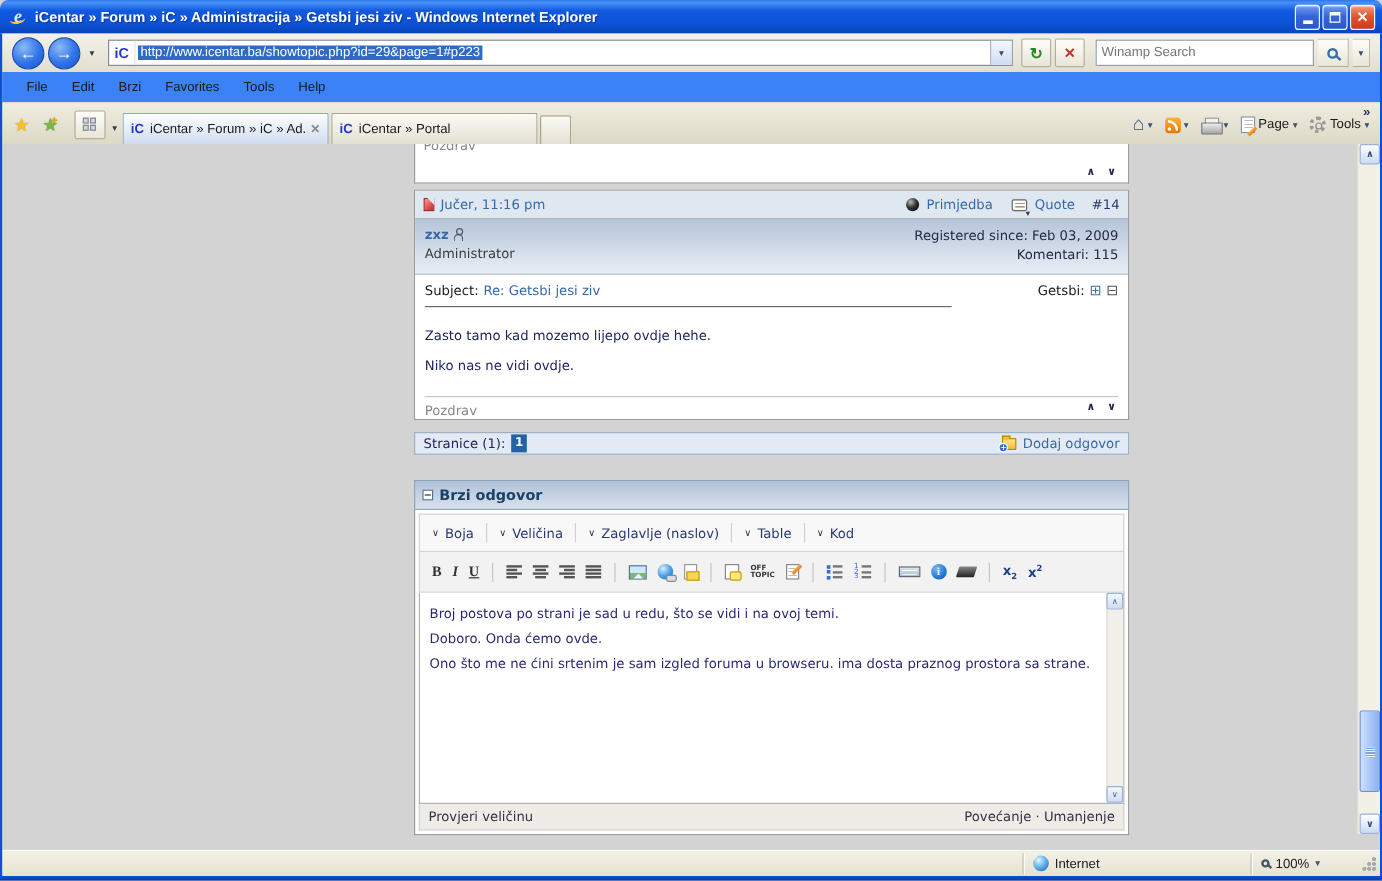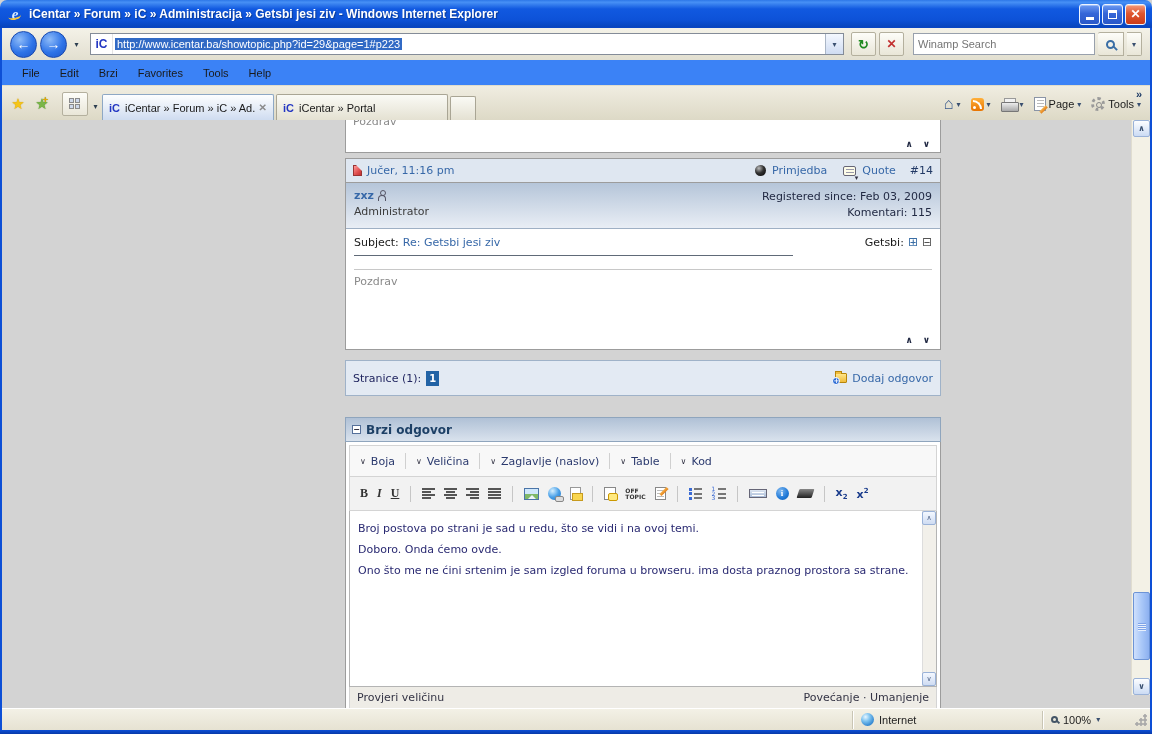--- a/index.html
+++ b/index.html
@@ -115,21 +115,21 @@
   .subj-label { color:#1a1a1a; margin-right:4px; }
   .rate { margin-left:auto; display:flex; align-items:center; gap:4px; color:#1a1a1a; }
   .rate .rup { color:#3a6ea5; font-size:12px; }
   .rate .rdn { color:#555; font-size:12px; }
   .subj-hr { border-bottom:1px solid #606a78; width:76%; margin-top:6px; }
   .body-lines { margin-top:11px; line-height:25px; color:#20255f; }
   .sig-hr { border-bottom:1px solid #c8c8c8; margin-top:13px; }
   .post-main .sig { margin-top:5px; }
   .pm-arrows { position:absolute; right:10px; bottom:4px; display:flex; gap:10px; color:#222a44; font-size:9px; font-weight:bold; }
 
-  .pagebar { margin-top:10px; height:36px; background:#e3eaf3; border:1px solid #9fb2c8; display:flex; align-items:center; padding:0 7px; }
+  .pagebar { margin-top:10px; height:19px; background:#e3eaf3; border:1px solid #9fb2c8; display:flex; align-items:center; padding:0 7px; }
   .pagebox { display:inline-block; min-width:13px; height:15px; background:#2263a5; color:#fff; font-weight:bold; text-align:center; line-height:15px; padding:0 2px; margin-left:5px; font-size:10px; }
   .pb-right { margin-left:auto; display:flex; align-items:center; gap:5px; }
   .folder-add { width:12px; height:10px; background:linear-gradient(#ffe68a,#f0bc3c); border:1px solid #b8860b; border-radius:1px; position:relative; }
   .folder-add::before { content:""; position:absolute; left:-1px; top:-3px; width:5px; height:2px; background:#f0bc3c; border:1px solid #b8860b; border-bottom:none; }
   .plus-circ { position:absolute; left:-4px; bottom:-3px; width:8px; height:8px; border-radius:50%; background:#2a6ad4; border:1px solid #fff; color:#fff; font-size:7px; font-weight:bold; line-height:7px; text-align:center; }
 
   .qr { margin-top:21px; }
   .qr-head { height:25px; background:linear-gradient(#b0c1d6,#d9e2ed); border:1px solid #8fa5bd; display:flex; align-items:center; padding:0 6px; gap:5px; }
   .collapse-box { width:9px; height:9px; border:1px solid #55709a; background:#fff; color:#223; font-size:8px; line-height:7px; text-align:center; font-weight:bold; }
   .qr-title { font-weight:bold; color:#1d4066; font-size:12px; }
@@ -363,20 +363,22 @@
               <span class="subj-label">Subject:</span>
               <a class="flink">Re: Getsbi jesi ziv</a>
               <span class="rate">
                 <span>Getsbi:</span>
                 <span class="rup">⊞</span>
                 <span class="rdn">⊟</span>
               </span>
             </div>
             <div class="subj-hr"></div>
             <div class="body-lines">
+              <div>Zasto tamo kad mozemo lijepo ovdje hehe.</div>
+              <div>Niko nas ne vidi ovdje.</div>
             </div>
             <div class="sig-hr"></div>
             <div class="sig graytxt">Pozdrav</div>
             <span class="pm-arrows">
               <span>∧</span>
               <span>∨</span>
             </span>
           </div>
         </div>
 

